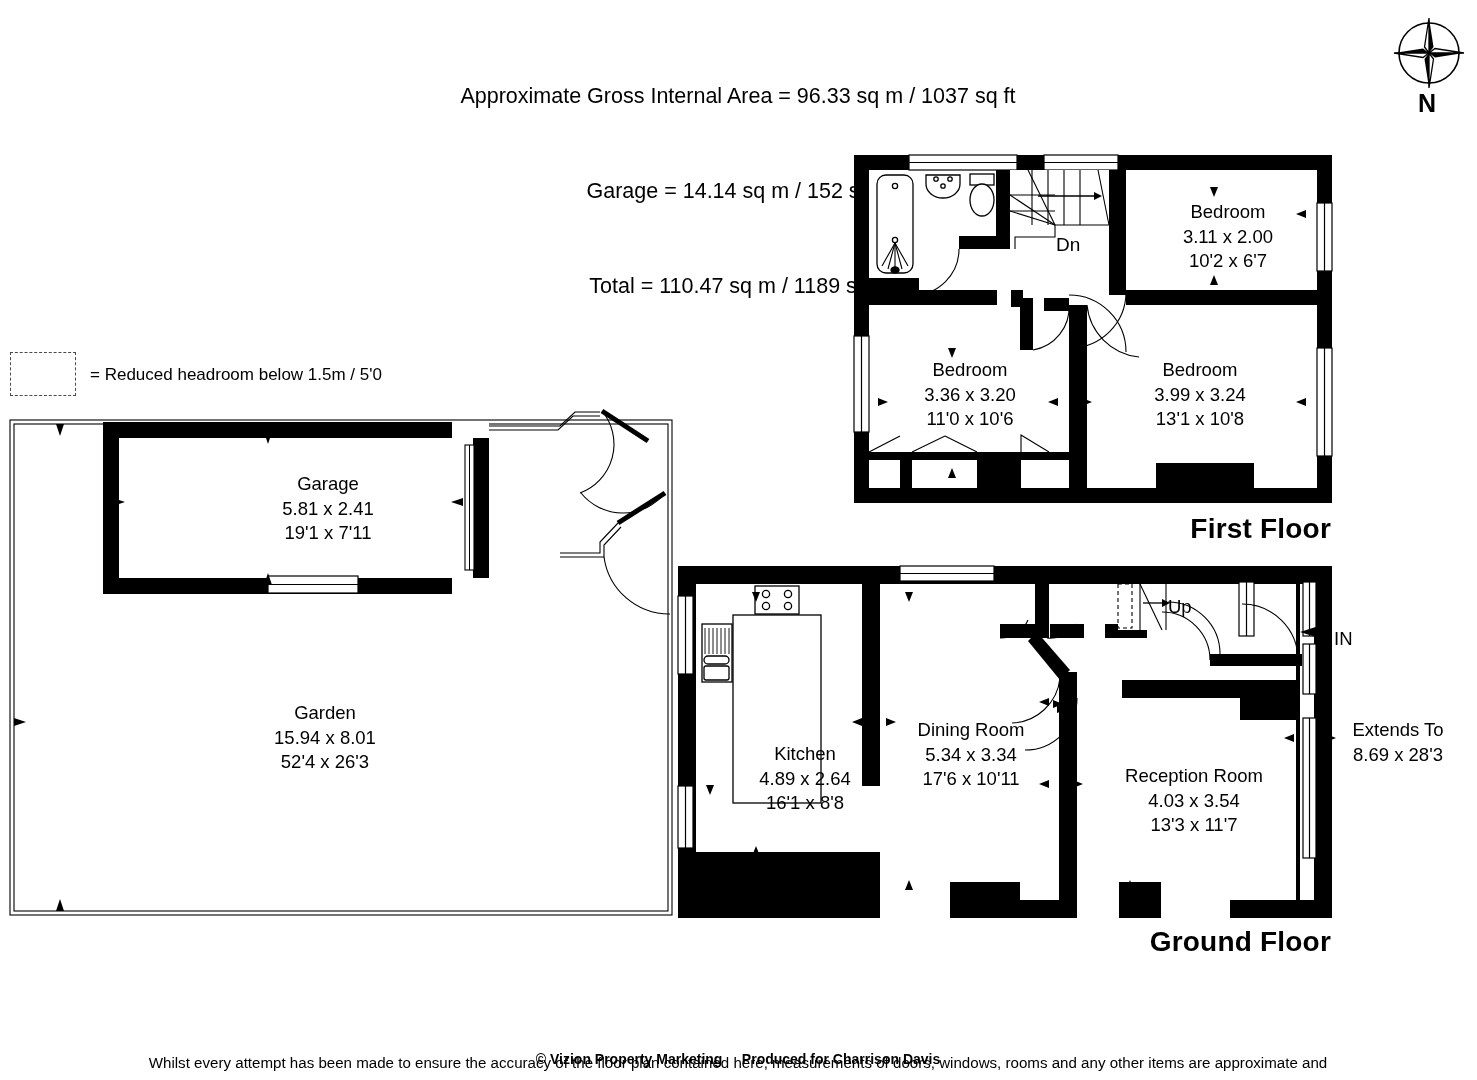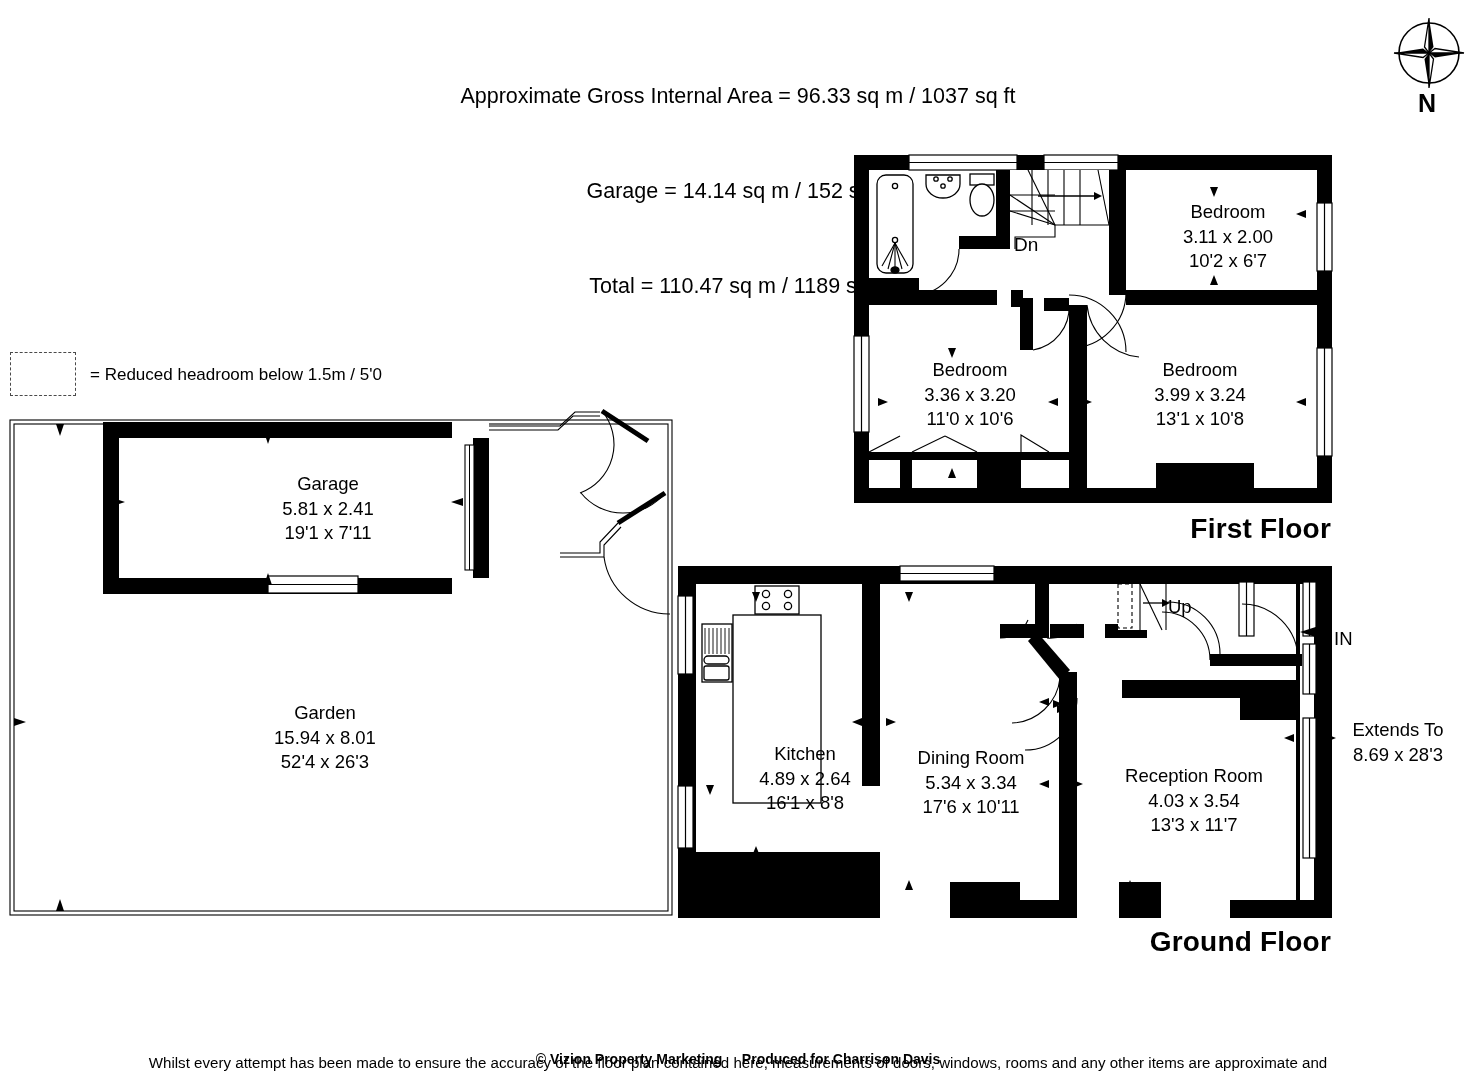--- a/index.html
+++ b/index.html
@@ -253,21 +253,21 @@
       <span class="dm">3.36 x 3.20</span>
       <span class="dm">11'0 x 10'6</span>
     </div>
 
     <div class="txt room" style="left:1200px;top:358px;">
       <span class="nm">Bedroom</span>
       <span class="dm">3.99 x 3.24</span>
       <span class="dm">13'1 x 10'8</span>
     </div>
 
-    <div class="txt" style="left:1014px;top:233px;font-size:19px;">Dn</div>
+    <div class="txt" style="left:1014px;top:233px;font-size:19px;padding-left:42px;">Dn</div>
 
     <div class="txt floor-label" style="left:1331px;top:511px;transform:translateX(-100%);">First Floor</div>
   </div>
 
   <div class="abs" style="left:0;top:0;width:1477px;height:1080px;">
     <svg class="pl-svg" width="1477" height="1080" viewBox="0 0 1477 1080">
       <g>
 
         <path d="M678 566 H1332 V918 H678 Z" fill="#000"></path>
 
@@ -394,21 +394,21 @@
         <rect x="1318" y="630.5" width="12" height="3.5"></rect>
       </g>
     </svg>
 
     <div class="txt room" style="left:785px;top:742px;margin-left:20px;">
       <span class="nm">Kitchen</span>
       <span class="dm">4.89 x 2.64</span>
       <span class="dm">16'1 x 8'8</span>
     </div>
 
-    <div class="txt room" style="left:971px;top:718px;margin-top:28px;">
+    <div class="txt room" style="left:971px;top:718px;">
       <span class="nm">Dining Room</span>
       <span class="dm">5.34 x 3.34</span>
       <span class="dm">17'6 x 10'11</span>
     </div>
 
     <div class="txt room" style="left:1194px;top:764px;">
       <span class="nm">Reception Room</span>
       <span class="dm">4.03 x 3.54</span>
       <span class="dm">13'3 x 11'7</span>
     </div>

